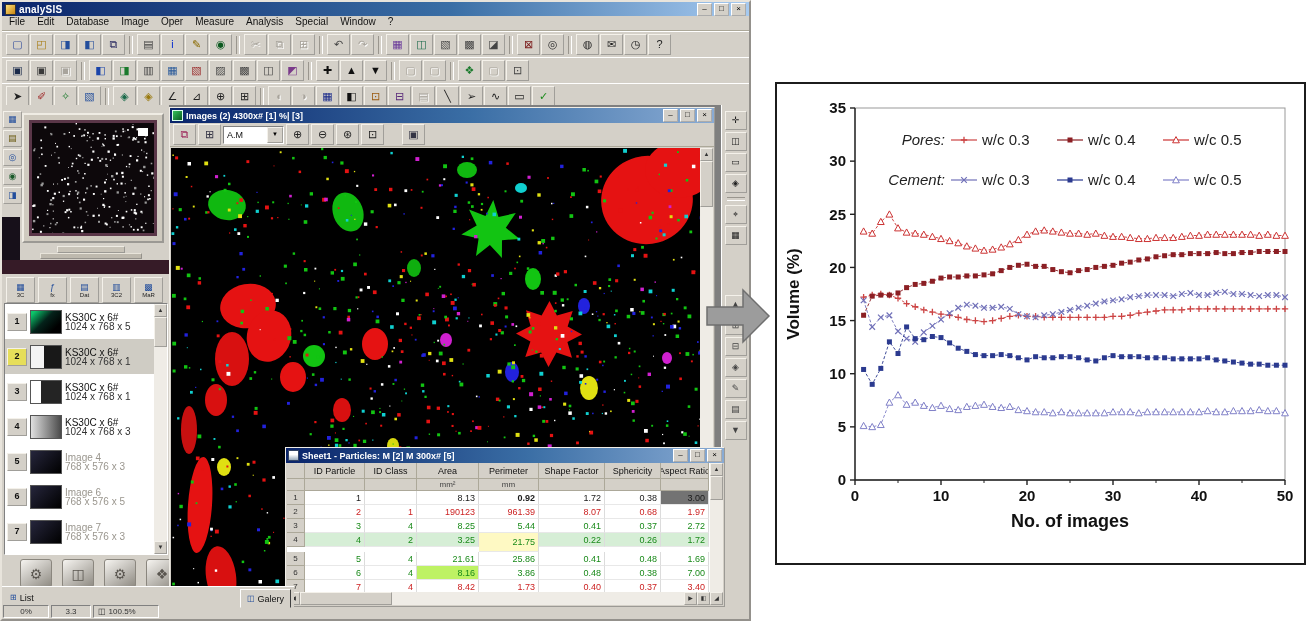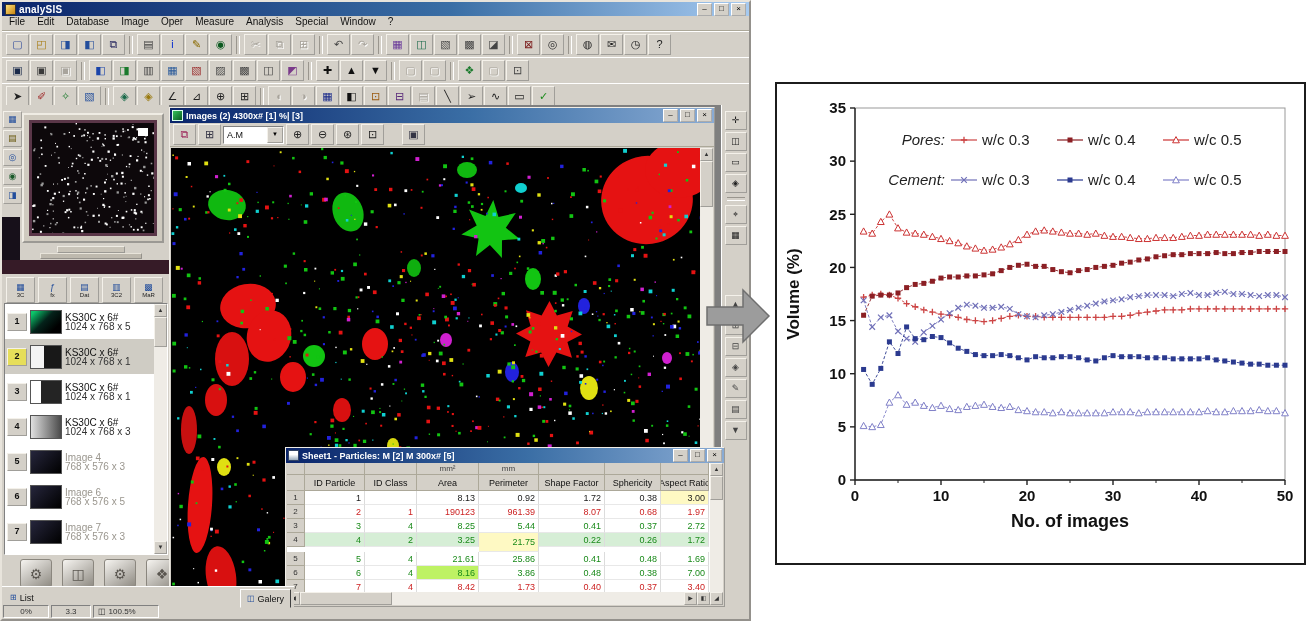--- a/index.html
+++ b/index.html
@@ -1810,48 +1810,48 @@
             <span class="wt">Sheet1 - Particles: M [2] M 300x# [5]</span>
             <span class="wbtns" id="shtwbtns">
                 <span class="wb">–</span>
                 <span class="wb">□</span>
                 <span class="wb">×</span>
               </span>
           </div>
           <div class="sheet-body">
             <div id="sheetgrid">
                 <div class="srow">
+                  <span class="rn" style="width: 18px; height: 16px;"></span>
+                  <span class="hc" style="width: 60px; height: 16px;">ID Particle</span>
+                  <span class="hc" style="width: 52px; height: 16px;">ID Class</span>
+                  <span class="hc" style="width: 62px; height: 16px;">Area</span>
+                  <span class="hc" style="width: 60px; height: 16px;">Perimeter</span>
+                  <span class="hc" style="width: 66px; height: 16px;">Shape Factor</span>
+                  <span class="hc" style="width: 56px; height: 16px;">Sphericity</span>
+                  <span class="hc" style="width: 48px; height: 16px;">Aspect Ratio</span>
+                </div>
+                <div class="srow">
                   <span class="rn" style="width: 18px; height: 12px;"></span>
                   <span class="hc" style="width: 60px; height: 12px; font-size: 8px; color: rgb(68, 68, 68);"></span>
                   <span class="hc" style="width: 52px; height: 12px; font-size: 8px; color: rgb(68, 68, 68);"></span>
                   <span class="hc" style="width: 62px; height: 12px; font-size: 8px; color: rgb(68, 68, 68);">mm²</span>
                   <span class="hc" style="width: 60px; height: 12px; font-size: 8px; color: rgb(68, 68, 68);">mm</span>
                   <span class="hc" style="width: 66px; height: 12px; font-size: 8px; color: rgb(68, 68, 68);"></span>
                   <span class="hc" style="width: 56px; height: 12px; font-size: 8px; color: rgb(68, 68, 68);"></span>
                   <span class="hc" style="width: 48px; height: 12px; font-size: 8px; color: rgb(68, 68, 68);"></span>
                 </div>
                 <div class="srow">
-                  <span class="rn" style="width: 18px; height: 16px;"></span>
-                  <span class="hc" style="width: 60px; height: 16px;">ID Particle</span>
-                  <span class="hc" style="width: 52px; height: 16px;">ID Class</span>
-                  <span class="hc" style="width: 62px; height: 16px;">Area</span>
-                  <span class="hc" style="width: 60px; height: 16px;">Perimeter</span>
-                  <span class="hc" style="width: 66px; height: 16px;">Shape Factor</span>
-                  <span class="hc" style="width: 56px; height: 16px;">Sphericity</span>
-                  <span class="hc" style="width: 48px; height: 16px;">Aspect Ratio</span>
-                </div>
-                <div class="srow">
                   <span class="rn" style="width: 18px; height: 14px;">1</span>
                   <span class="dc" style="width: 60px; height: 14px; color: rgb(26, 26, 26); background: rgb(255, 255, 255);">1</span>
                   <span class="dc" style="width: 52px; height: 14px; color: rgb(26, 26, 26); background: rgb(255, 255, 255);"></span>
                   <span class="dc" style="width: 62px; height: 14px; color: rgb(26, 26, 26); background: rgb(255, 255, 255);">8.13</span>
-                  <span class="dc" style="width: 60px; height: 14px; color: rgb(26, 26, 26); background: rgb(255, 255, 255);">0.92</span>
+                  <span class="dc" style="width: 60px; height: 14px; color: rgb(26, 26, 26); background: rgb(255, 255, 255); font-weight: bold;">0.92</span>
                   <span class="dc" style="width: 66px; height: 14px; color: rgb(26, 26, 26); background: rgb(255, 255, 255);">1.72</span>
                   <span class="dc" style="width: 56px; height: 14px; color: rgb(26, 26, 26); background: rgb(255, 255, 255);">0.38</span>
-                  <span class="dc" style="width: 48px; height: 14px; color: rgb(26, 26, 26); background: #fef9c3;">3.00</span>
+                  <span class="dc" style="width: 48px; height: 14px; color: rgb(26, 26, 26); background: #737373;">3.00</span>
                 </div>
                 <div class="srow">
                   <span class="rn" style="width: 18px; height: 14px;">2</span>
                   <span class="dc" style="width: 60px; height: 14px; color: rgb(204, 34, 34); background: rgb(255, 255, 255);">2</span>
                   <span class="dc" style="width: 52px; height: 14px; color: rgb(204, 34, 34); background: rgb(255, 255, 255);">1</span>
                   <span class="dc" style="width: 62px; height: 14px; color: rgb(204, 34, 34); background: rgb(255, 255, 255);">190123</span>
                   <span class="dc" style="width: 60px; height: 14px; color: rgb(204, 34, 34); background: rgb(255, 255, 255);">961.39</span>
                   <span class="dc" style="width: 66px; height: 14px; color: rgb(204, 34, 34); background: rgb(255, 255, 255);">8.07</span>
                   <span class="dc" style="width: 56px; height: 14px; color: rgb(204, 34, 34); background: rgb(255, 255, 255);">0.68</span>
                   <span class="dc" style="width: 48px; height: 14px; color: rgb(204, 34, 34); background: rgb(255, 255, 255);">1.97</span>

